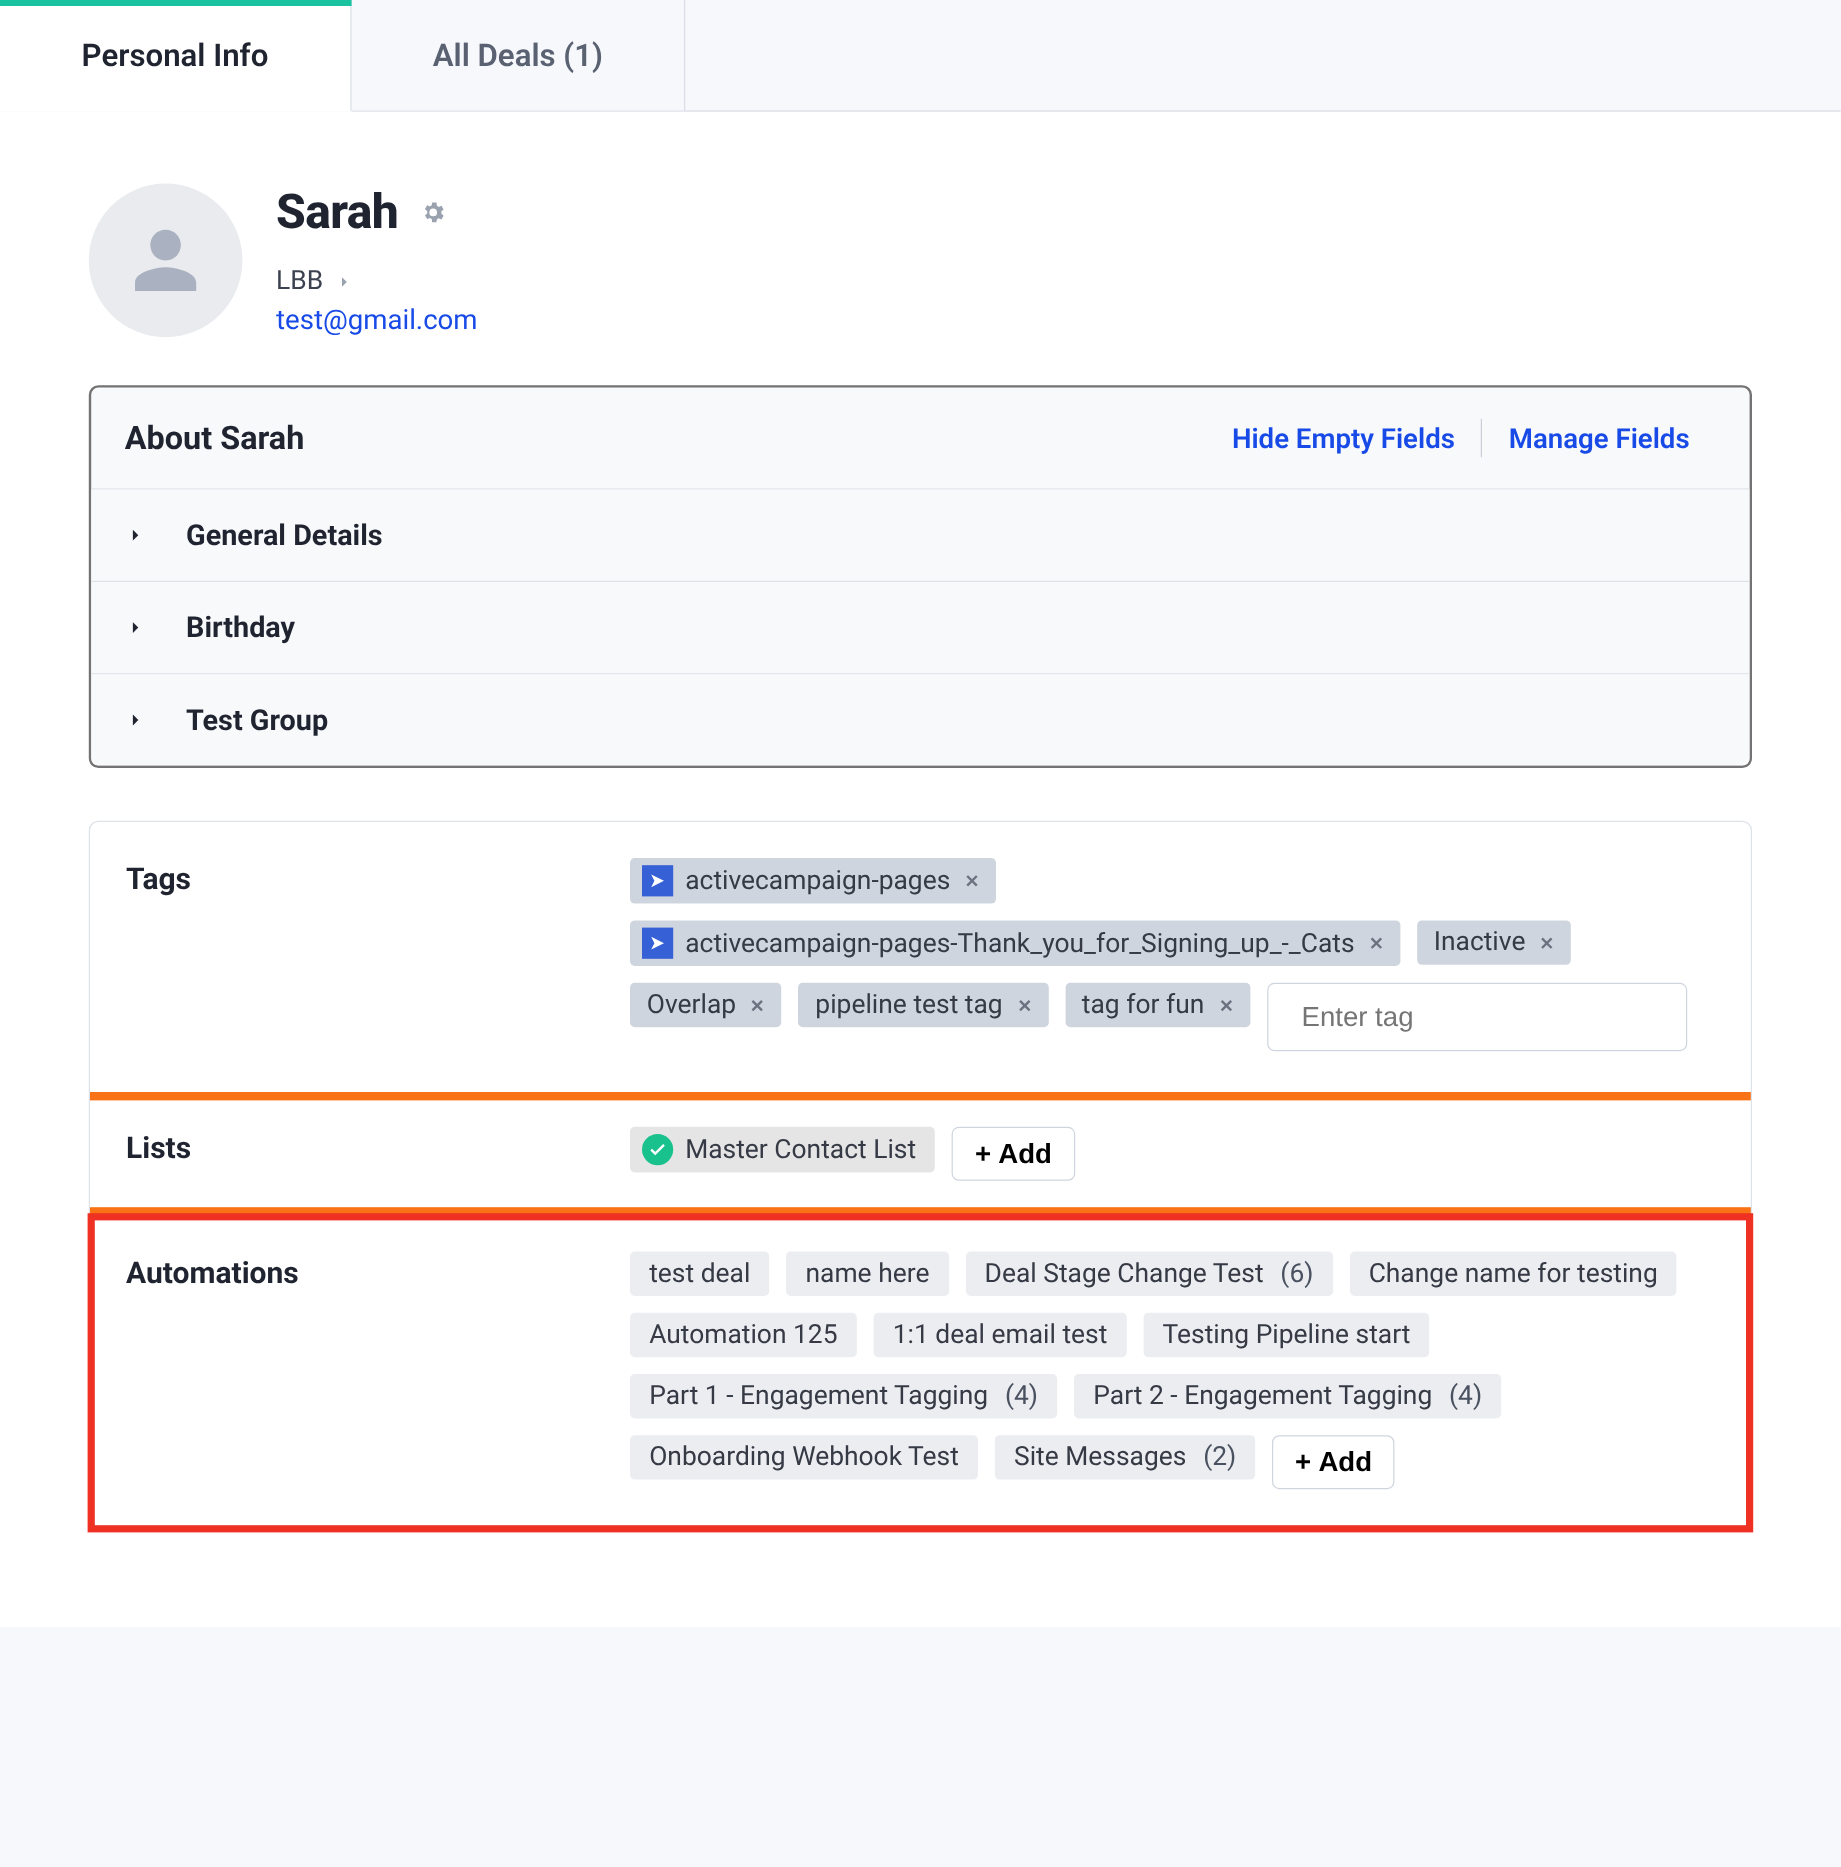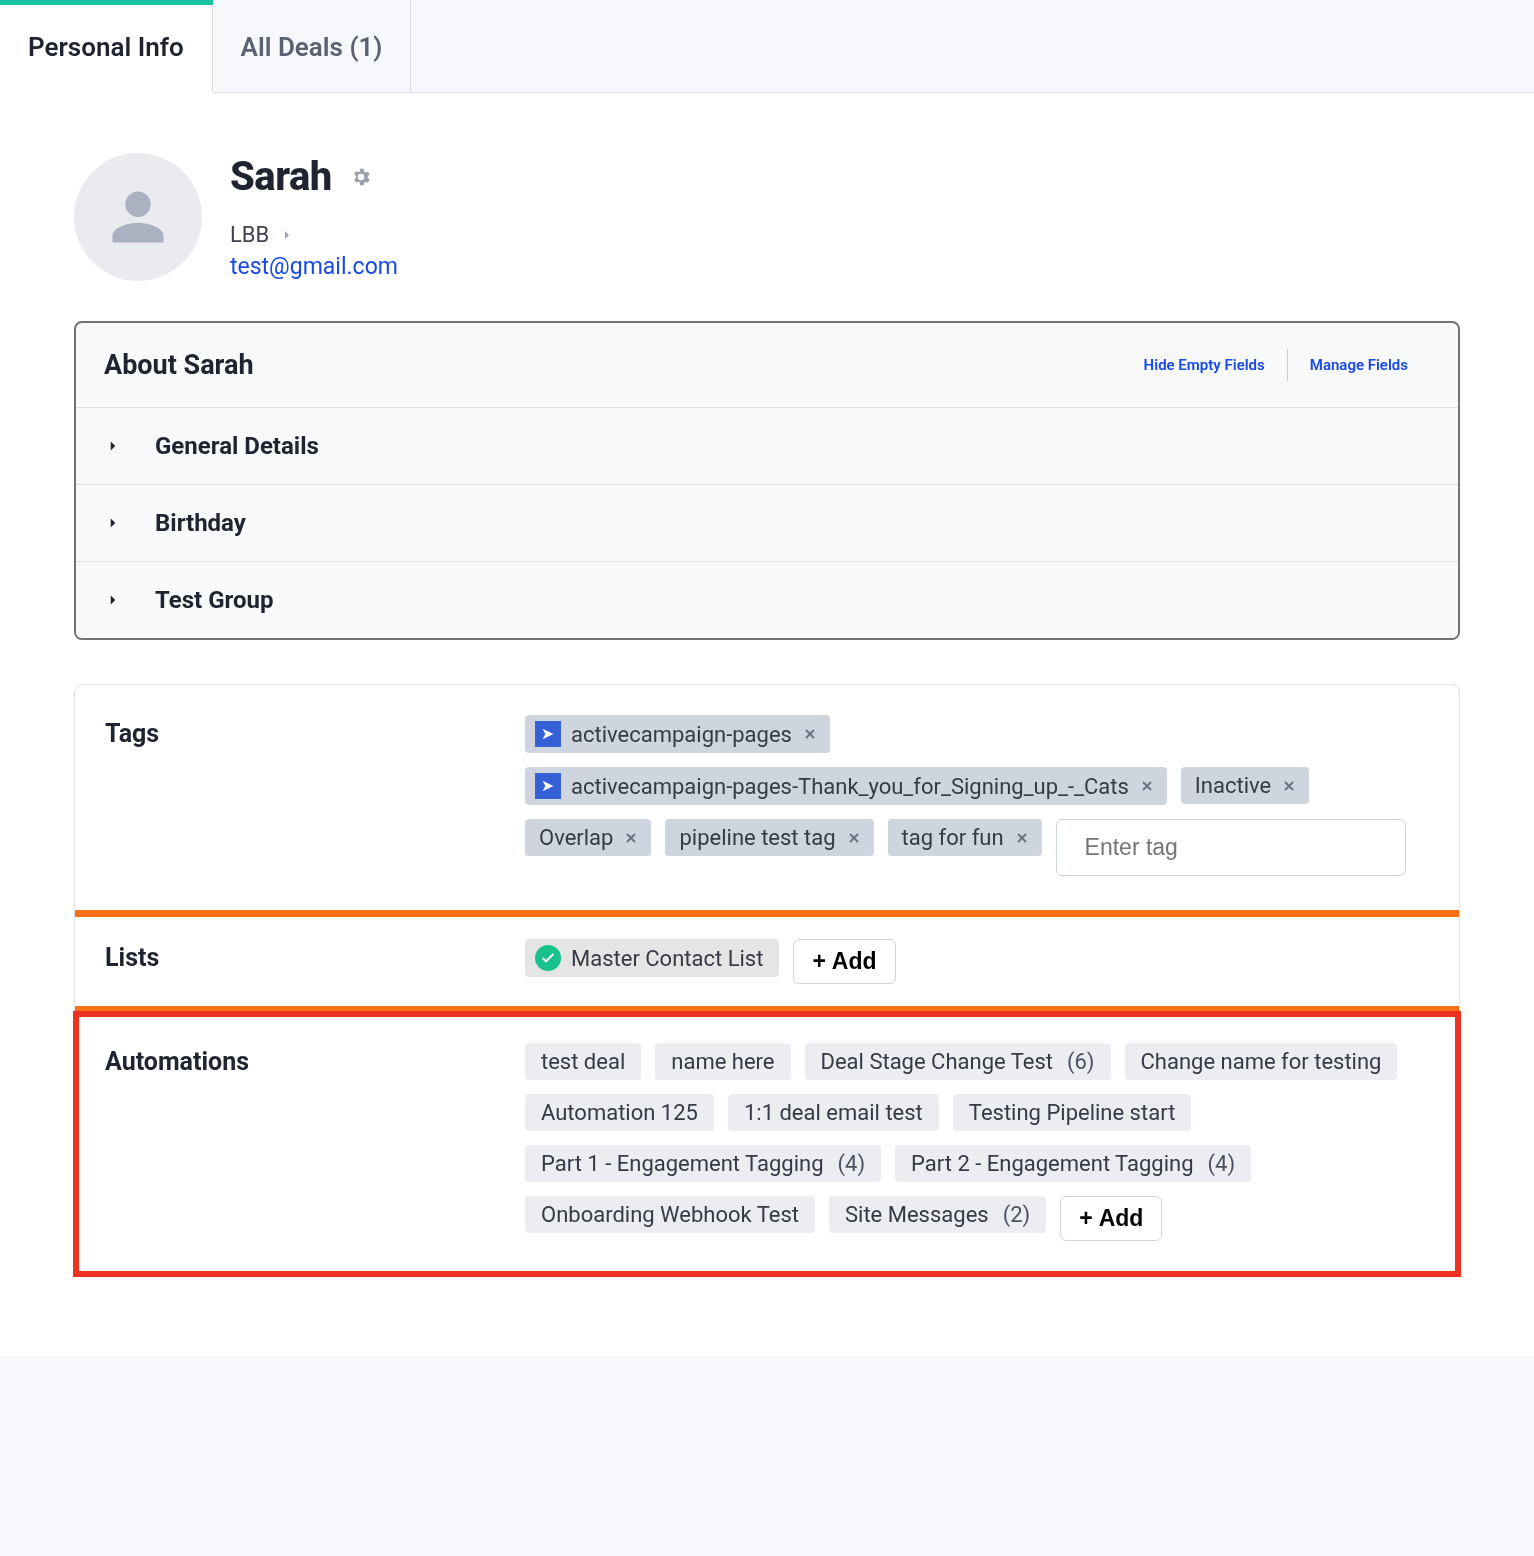--- a/index.html
+++ b/index.html
@@ -13,21 +13,21 @@
       width: 1534px;
     }
     
     .tabbar {
       display: flex;
       background: #f6f8fc;
       border-bottom: 1px solid #d9dde5;
       position: relative;
     }
     .tab {
-      padding: 32px 28px 30px;
+      padding: 32px 68px 30px;
       font-size: 26px;
       color: #5a6272;
       font-weight: 600;
       cursor: pointer;
       border-right: 1px solid #d9dde5;
       background: #f6f8fc;
     }
     .tab.active {
       background: #fff;
       color: #1f2430;
@@ -76,21 +76,21 @@
       overflow: hidden;
     }
     .panel-header {
       display: flex;
       align-items: center;
       justify-content: space-between;
       padding: 26px 28px;
       border-bottom: 1px solid #dde1e8;
     }
     .panel-title { font-size: 27px; font-weight: 700; }
-    .panel-header-actions { display: flex; align-items: center; gap: 0; font-size: 15px; font-weight: 600; }
+    .panel-header-actions { display: flex; align-items: center; gap: 0; font-size: 23px; font-weight: 600; }
     .panel-header-actions a { color: #174ae6; cursor: pointer; padding: 0 22px; }
     .panel-header-actions .sep { width: 1px; height: 32px; background: #c9ced8; }
     .accordion-row {
       display: flex;
       align-items: center;
       gap: 33px;
       padding: 24px 28px;
       border-bottom: 1px solid #dde1e8;
       font-size: 24px;
       font-weight: 700;

